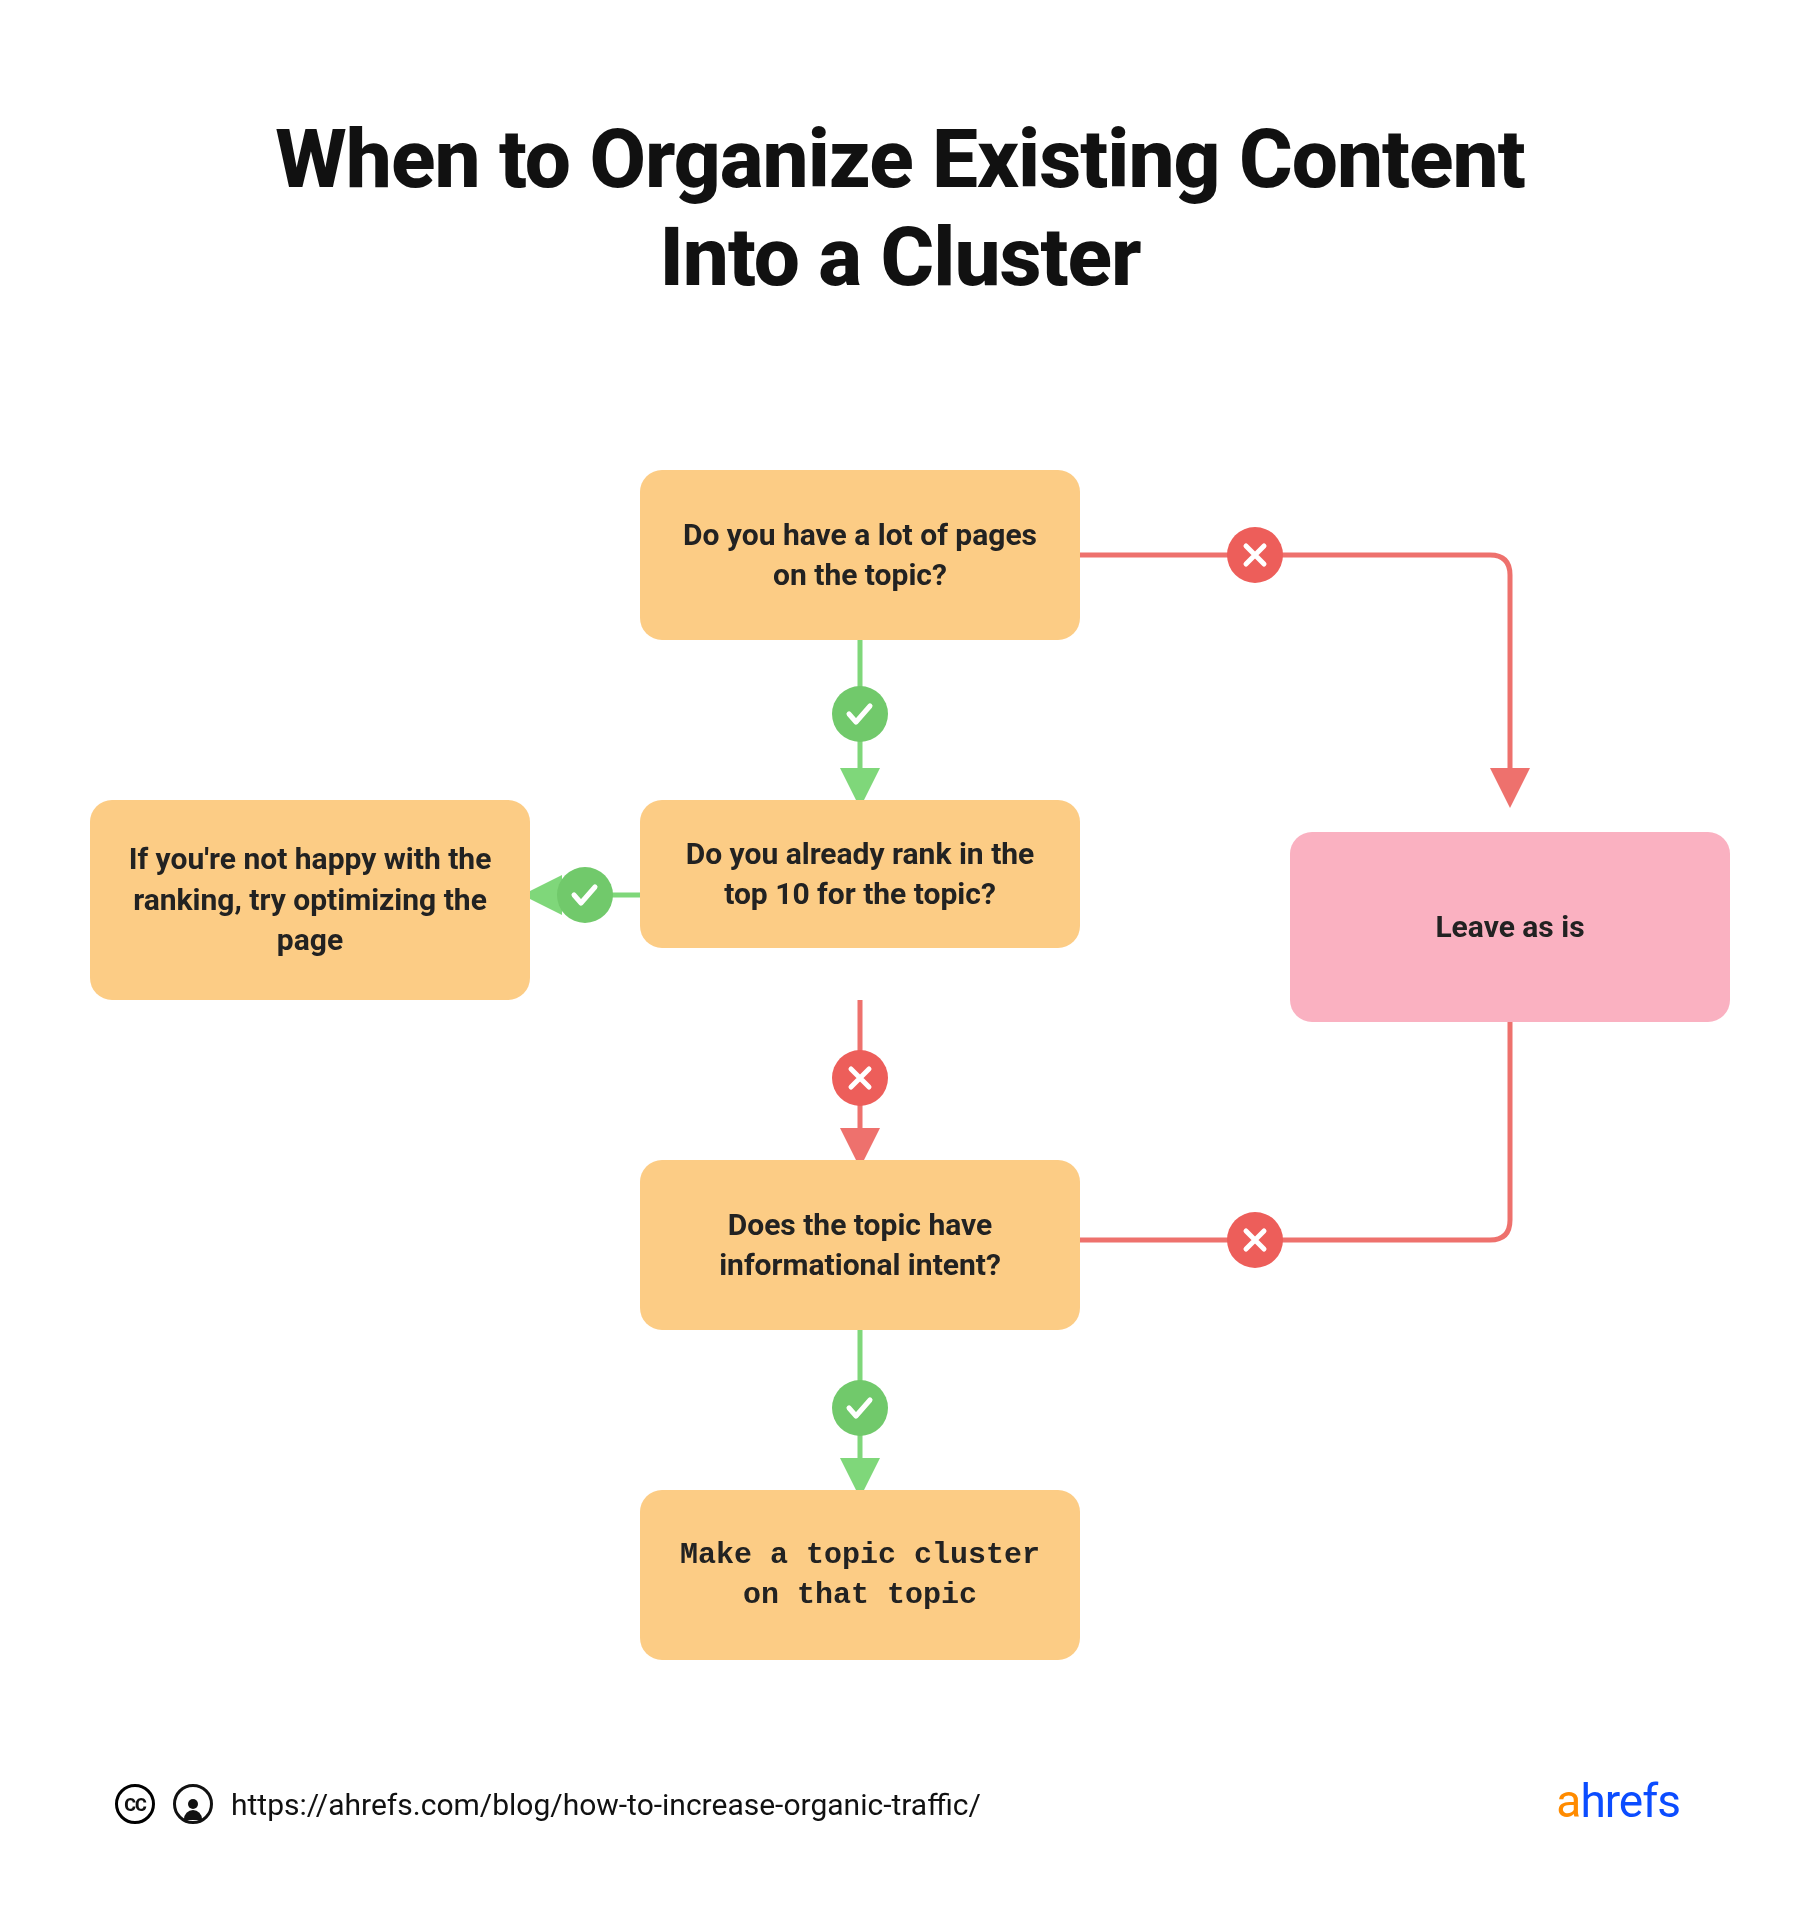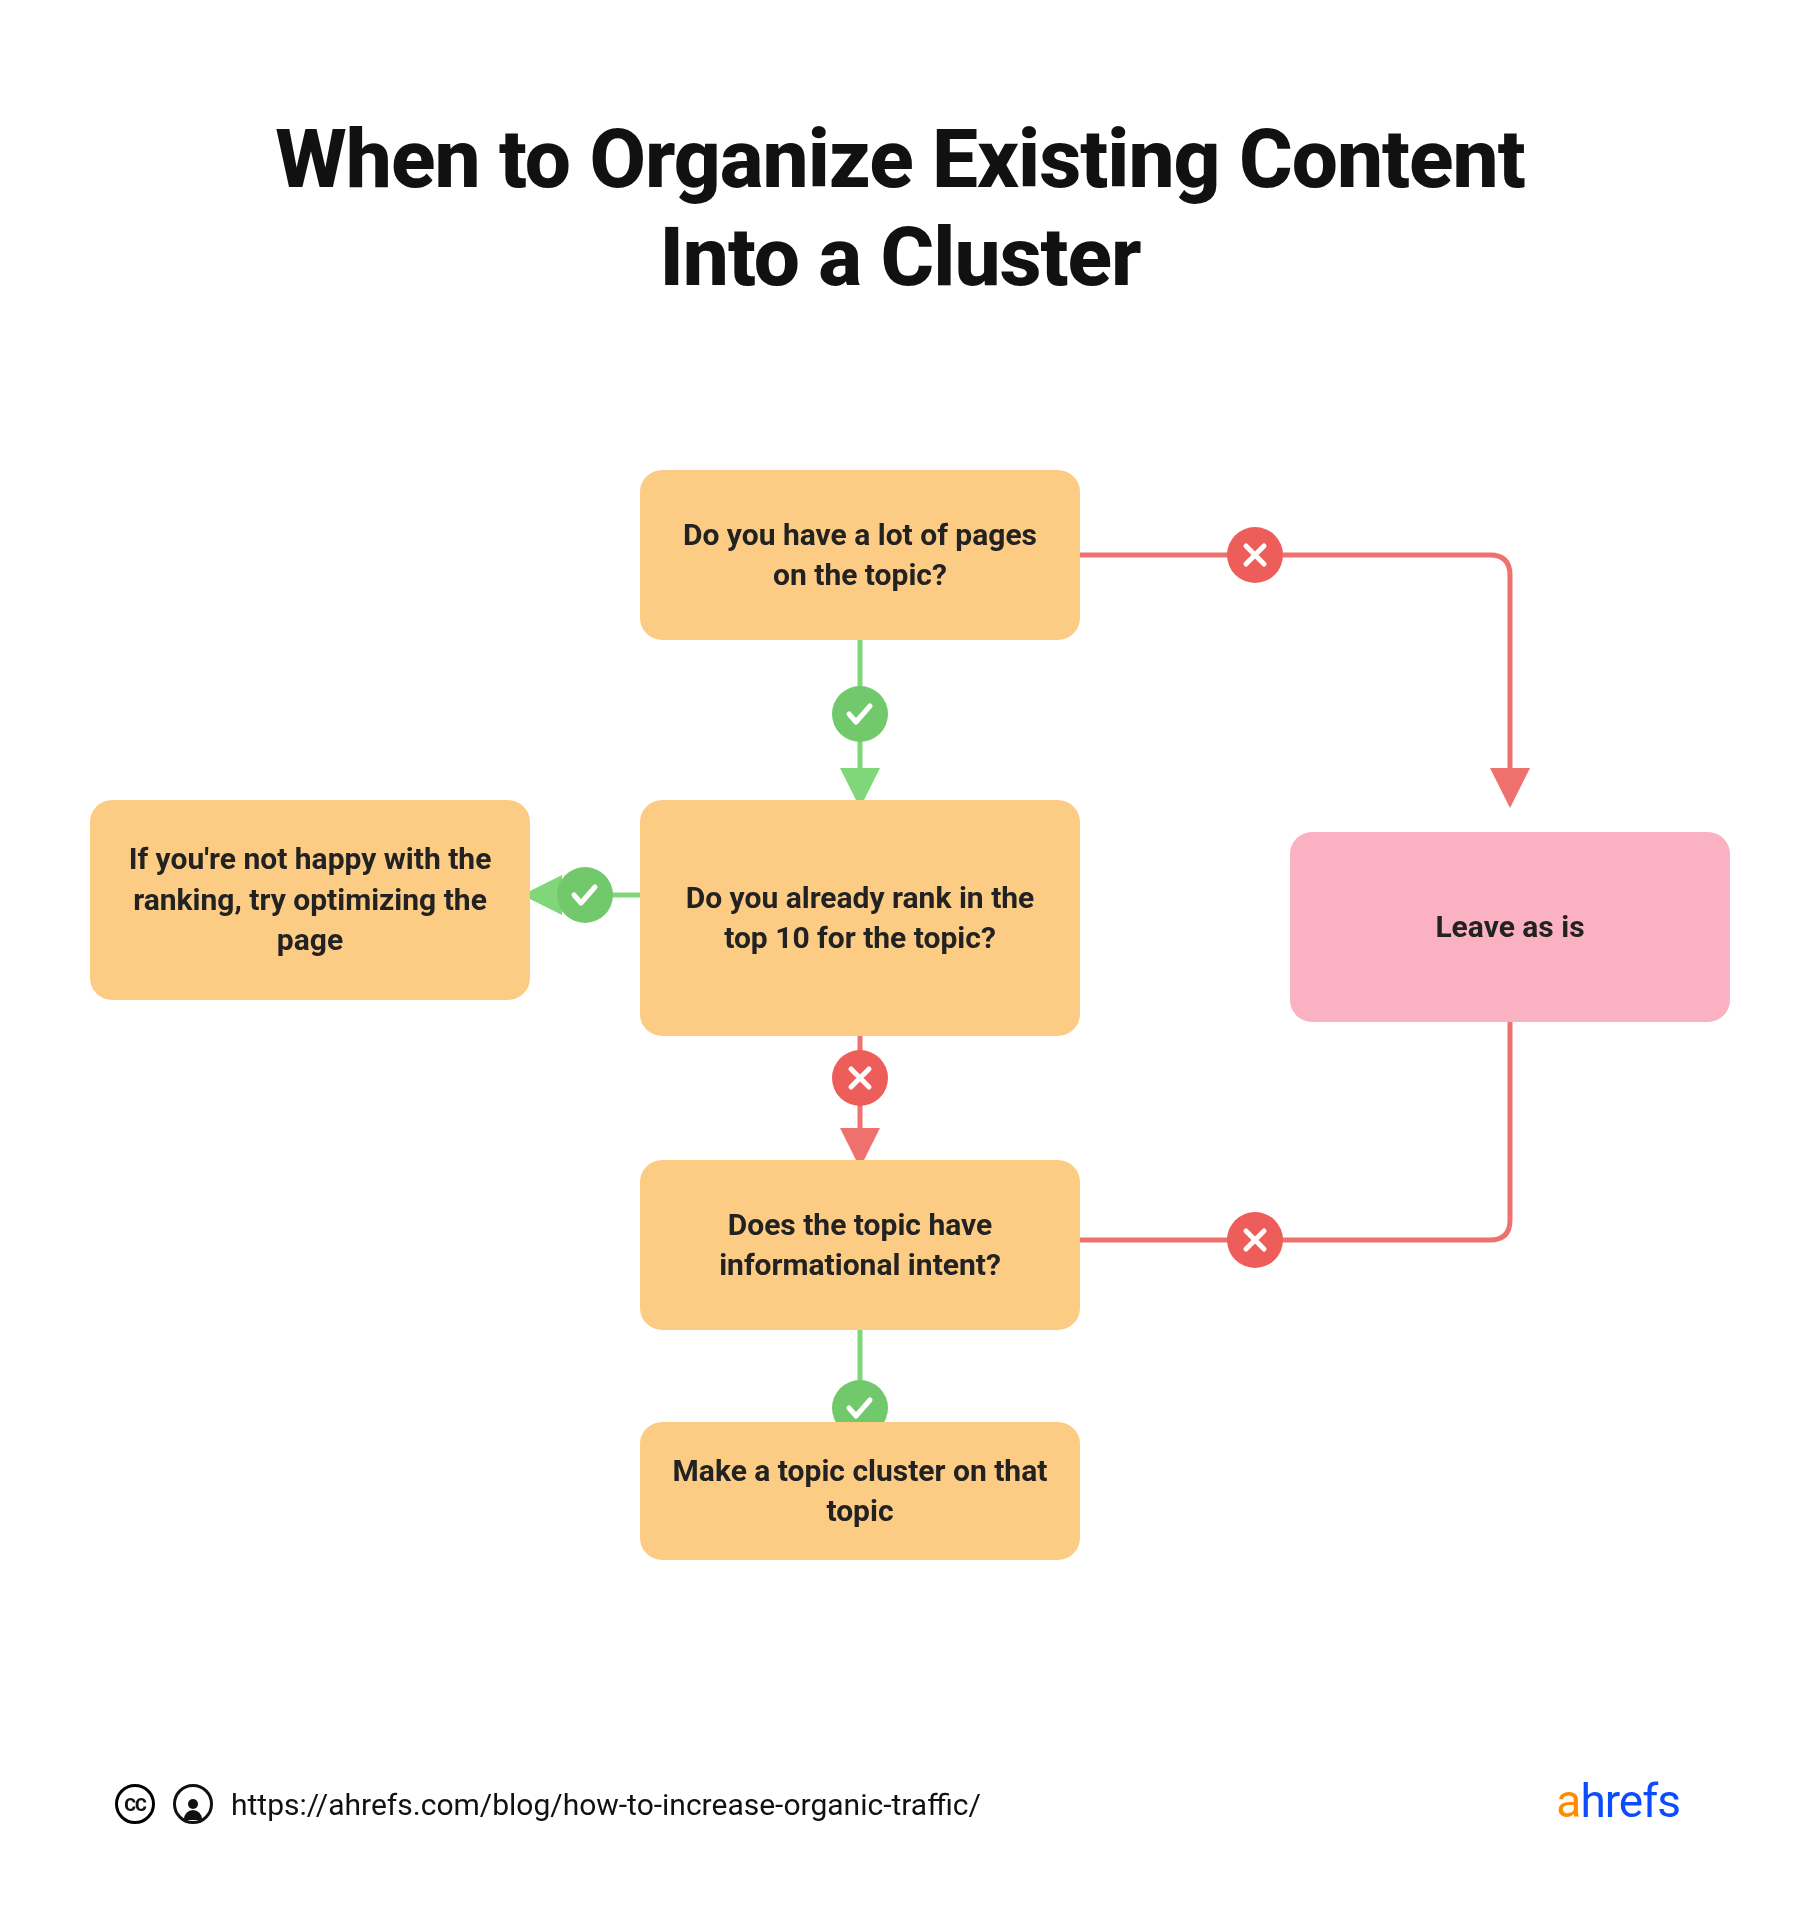--- a/index.html
+++ b/index.html
@@ -137,37 +137,37 @@
 
     <path d="M 860 1330 L 860 1490" stroke="#7fd77a" stroke-width="5" fill="none" marker-end="url(#arr-green)"></path>
     <circle cx="860" cy="1408" r="28" fill="#71c96b"></circle>
     <path d="M 849 1408 l 7 8 l 14 -16" stroke="#fff" stroke-width="5" fill="none" stroke-linecap="round" stroke-linejoin="round"></path>
   </svg>
 
   <div class="node orange" style="left:640px; top:470px; width:440px; height:170px;">
     <span>Do you have a lot of pages on the topic?</span>
   </div>
 
-  <div class="node orange" style="left:640px; top:800px; width:440px; height:236px;">
+  <div class="node orange" style="left:640px; top:800px; width:440px; height:148px;">
     <span>Do you already rank in the top 10 for the topic?</span>
   </div>
 
   <div class="node orange" style="left:90px; top:800px; width:440px; height:200px;">
     <span>If you're not happy with the ranking, try optimizing the page</span>
   </div>
 
   <div class="node pink" style="left:1290px; top:800px; width:440px; height:190px;margin-top:32px;">
     <span>Leave as is</span>
   </div>
 
   <div class="node orange" style="left:640px; top:1160px; width:440px; height:170px;text-align:center;">
     <span>Does the topic have informational intent?</span>
   </div>
 
-  <div class="node orange" style="left:640px; top:1422px; width:440px; height:138px;">
+  <div class="node orange" style="left:640px; top:1490px; width:440px; height:170px;font-family:Liberation Mono, monospace;">
     <span>Make a topic cluster on that topic</span>
   </div>
 
   <div class="footer">
     <span class="cc-badge">CC</span>
     <span class="by-badge">
         <span class="person"></span>
       </span>
     <span>https://ahrefs.com/blog/how-to-increase-organic-traffic/</span>
   </div>

